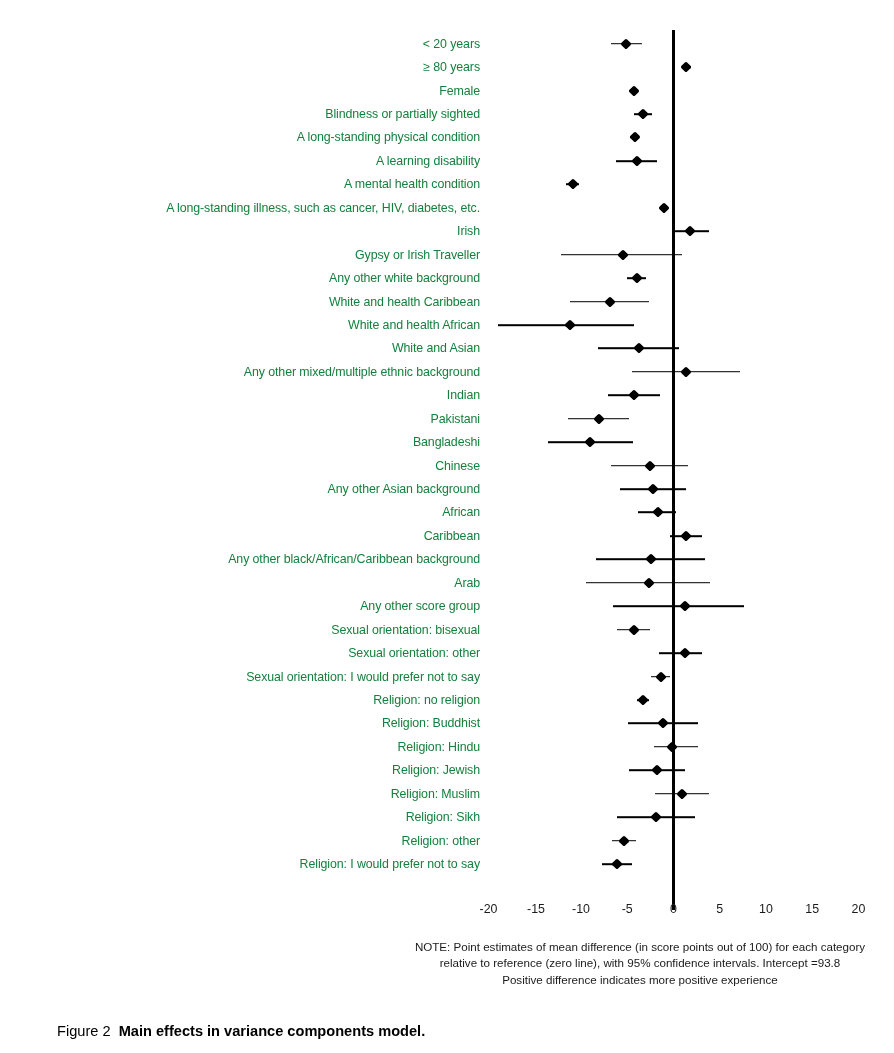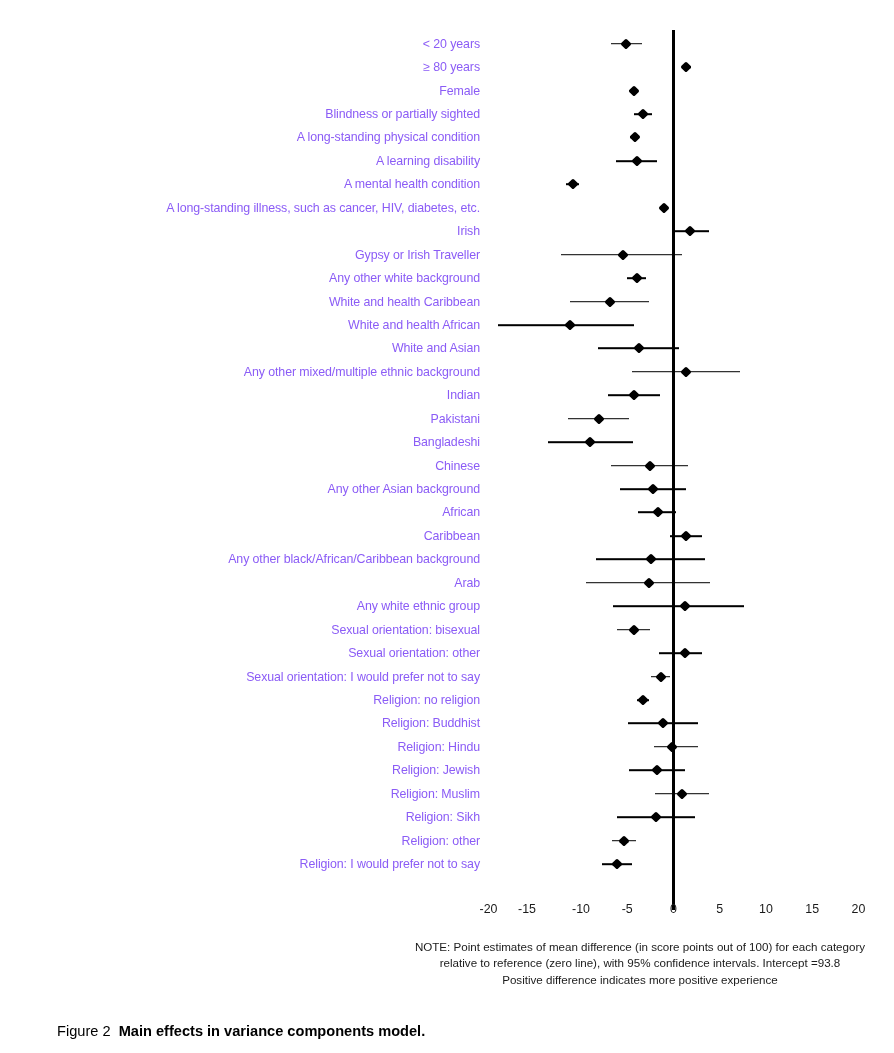--- a/index.html
+++ b/index.html
@@ -37,21 +37,21 @@
     width: 894px;
   }
   .row-label {
     position: absolute;
     right: 414px;          
     top: 50%;
     transform: translateY(-50%);
     white-space: nowrap;
     font-size: 12.4px;
     line-height: 1;
-    color: #8b5cf6;
+    color: #15803d;
     letter-spacing: -0.1px;
   }
 
   
   .row-plot {
     position: absolute;
     left: 480px;
     top: 0;
     width: 414px;
     height: 100%;
@@ -294,21 +294,21 @@
         </div>
       </div>
       <div class="row">
         <div class="row-label">Arab</div>
         <div class="row-plot">
           <div class="ci" style="left: 105.625px; width: 123.95px;"></div>
           <div class="pt" style="left: 168.525px;"></div>
         </div>
       </div>
       <div class="row">
-        <div class="row-label">Any white ethnic group</div>
+        <div class="row-label">Any other score group</div>
         <div class="row-plot">
           <div class="ci" style="left: 133.375px; width: 130.425px;"></div>
           <div class="pt" style="left: 204.6px;"></div>
         </div>
       </div>
       <div class="row">
         <div class="row-label">Sexual orientation: bisexual</div>
         <div class="row-plot">
           <div class="ci" style="left: 137.075px; width: 33.3px;"></div>
           <div class="pt" style="left: 153.725px;"></div>
@@ -381,21 +381,21 @@
         <div class="row-label">Religion: I would prefer not to say</div>
         <div class="row-plot">
           <div class="ci" style="left: 122.275px; width: 29.6px;"></div>
           <div class="pt" style="left: 137.075px;"></div>
         </div>
       </div>
     </div>
 
   <div id="x-axis">
       <div class="tick-label" style="left: 8.5px;">-20</div>
-      <div class="tick-label" style="left: 47px; text-align: center;">-15</div>
+      <div class="tick-label" style="left: 56px; text-align: center;">-15</div>
       <div class="tick-label" style="left: 101px;">-10</div>
       <div class="tick-label" style="left: 147.25px;">-5</div>
       <div class="tick-label" style="left: 193.5px;">0</div>
       <div class="tick-label" style="left: 239.75px;">5</div>
       <div class="tick-label" style="left: 286px;">10</div>
       <div class="tick-label" style="left: 332.25px;">15</div>
       <div class="tick-label" style="left: 378.5px;">20</div>
     </div>
 
   <div id="note">

